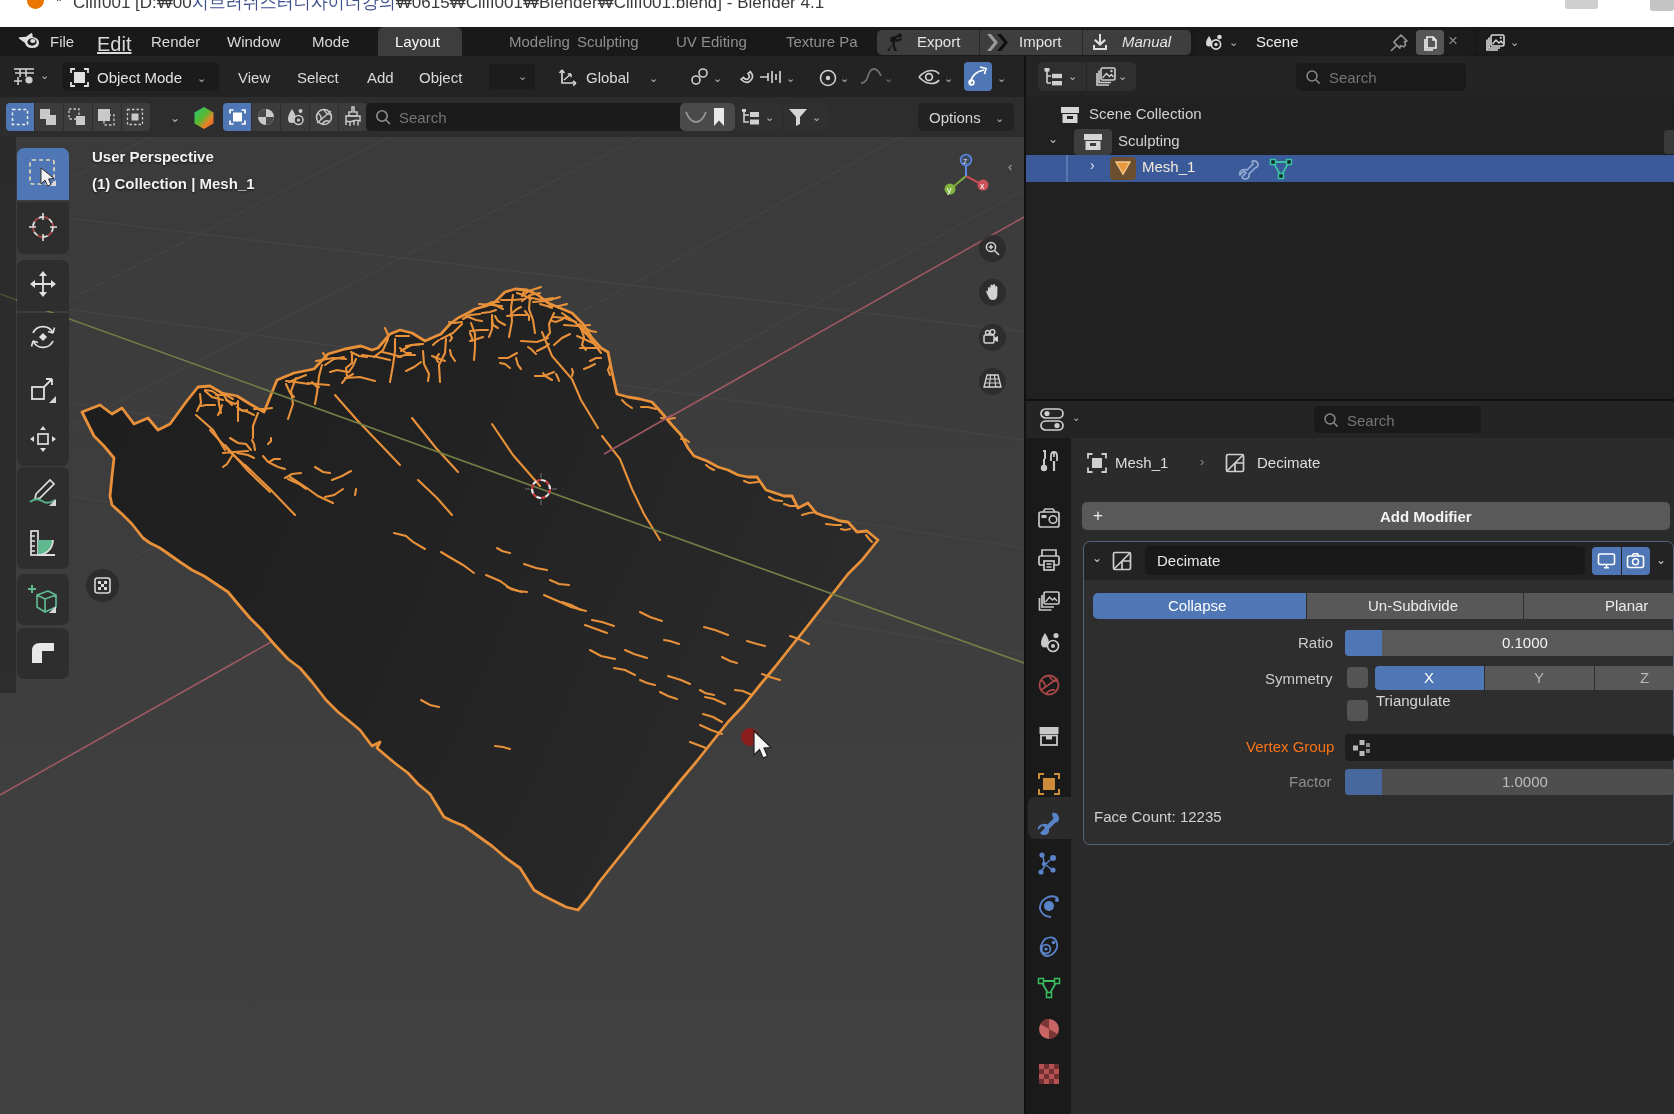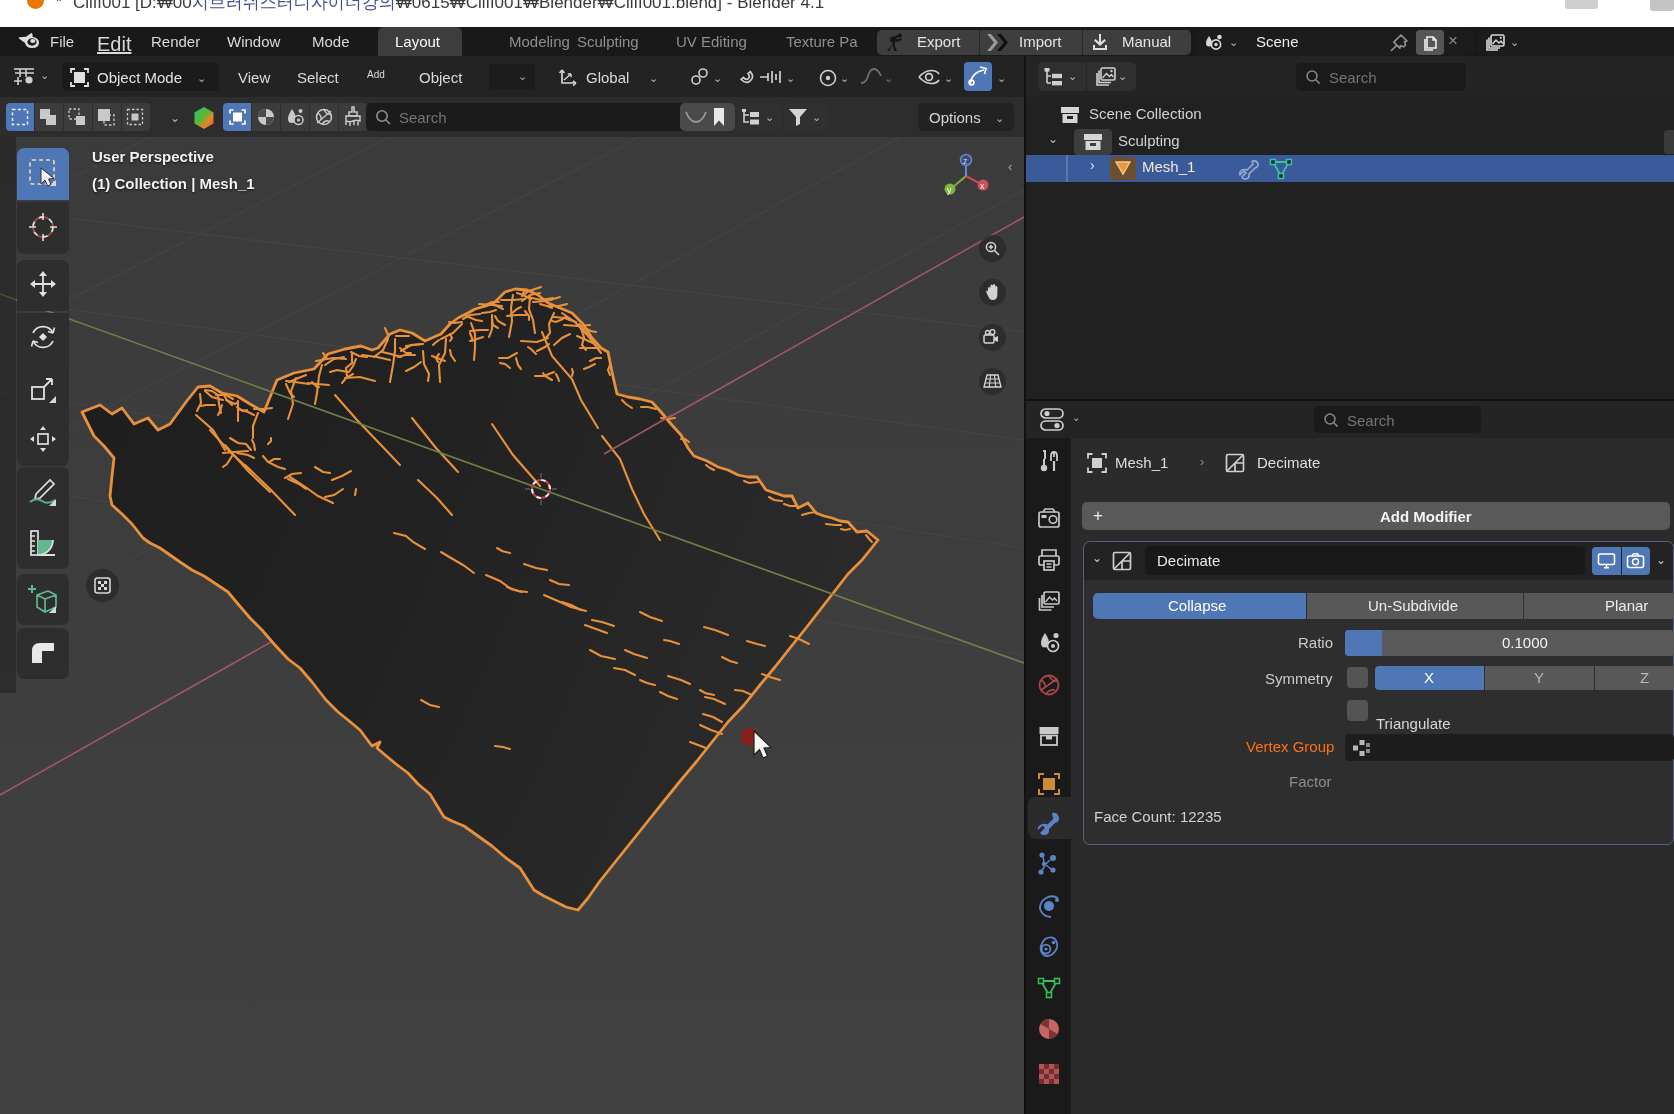--- a/index.html
+++ b/index.html
@@ -51,21 +51,21 @@
   <div class="txt" style="left:917px;top:6px;font-size:15px;color:#e4e4e4;">Export</div>
   <svg class="abs" style="left:986px;top:6px;" width="26" height="19" viewBox="0 0 26 19">
     <path d="M1,1 L8,9.5 L1,18 L5,18 L12,9.5 L5,1 Z" fill="#9a9a9a"></path>
     <path d="M11,1 L18,9.5 L11,18 L15,18 L22,9.5 L15,1 Z" fill="#101010"></path>
   </svg>
   <div class="txt" style="left:1019px;top:6px;font-size:15px;color:#e4e4e4;">Import</div>
   <svg class="abs" style="left:1089px;top:6px;" width="22" height="19" viewBox="0 0 22 19">
     <path d="M10,1 L12,1 L12,9 L15.5,6 L17,7.5 L11,13 L5,7.5 L6.5,6 L10,9 Z" fill="#dedede"></path>
     <path d="M4,15 L18,15 L18,17 L4,17 Z M4,12 L6,12 L6,15 L4,15 Z M16,12 L18,12 L18,15 L16,15 Z" fill="#dedede"></path>
   </svg>
-  <div class="txt" style="left:1122px;top:6px;font-size:15px;color:#e4e4e4;">Manual</div>
+  <div class="txt" style="left:1122px;top:6px;font-size:15px;color:#e4e4e4;font-style:italic;">Manual</div>
 
   <div class="abs" style="left:1196px;top:3px;width:278px;height:25px;background:#1c1c1c;border-radius:5px;"></div>
   <svg class="abs" style="left:1203px;top:6px;" width="24" height="19" viewBox="0 0 24 19">
     <path d="M6,3 Q9,7 9,10 Q9,13.5 6,13.5 Q3,13.5 3,10 Q3,7 6,3 Z" fill="#d8d8d8"></path>
     <circle cx="13" cy="11.5" r="4.6" fill="none" stroke="#d8d8d8" stroke-width="1.7"></circle>
     <circle cx="13" cy="11.5" r="1.7" fill="#d8d8d8"></circle>
     <circle cx="16.5" cy="4" r="2.3" fill="#d8d8d8"></circle>
   </svg>
   <div class="txt" style="left:1229px;top:9px;font-size:11px;color:#bbb;">⌄</div>
   <div class="txt" style="left:1256px;top:6px;font-size:15px;color:#ececec;">Scene</div>
@@ -106,21 +106,21 @@
   <div class="abs" style="left:62px;top:6px;width:157px;height:29px;background:#1b1b1b;border-radius:5px;"></div>
   <svg class="abs" style="left:69px;top:11px;" width="21" height="20" viewBox="0 0 21 20">
     <rect x="5" y="5" width="11" height="11" fill="#e0e0e0"></rect>
     <path d="M2,6 L2,2 L6,2 M15,2 L19,2 L19,6 M19,15 L19,19 L15,19 M6,19 L2,19 L2,15" fill="none" stroke="#e0e0e0" stroke-width="1.8"></path>
   </svg>
   <div class="txt" style="left:97px;top:13px;font-size:15px;color:#e2e2e2;">Object Mode</div>
   <div class="txt" style="left:197px;top:16px;font-size:11px;color:#bbb;">⌄</div>
 
   <div class="txt" style="left:238px;top:13px;font-size:15px;color:#dadada;">View</div>
   <div class="txt" style="left:297px;top:13px;font-size:15px;color:#dadada;">Select</div>
-  <div class="txt" style="left:367px;top:13px;font-size:10px;color:#dadada;">Add</div>
+  <div class="txt" style="left:367px;top:13px;font-size:15px;color:#dadada;">Add</div>
   <div class="txt" style="left:419px;top:13px;font-size:15px;color:#dadada;">Object</div>
 
   <div class="abs" style="left:489px;top:8px;width:46px;height:25px;background:#1c1c1c;border-radius:4px;"></div>
   <div class="txt" style="left:518px;top:14px;font-size:11px;color:#aaa;">⌄</div>
 
   <svg class="abs" style="left:558px;top:11px;" width="23" height="20" viewBox="0 0 23 20">
     <path d="M4,3 L4,16 L18,16" fill="none" stroke="#d5d5d5" stroke-width="1.7"></path>
     <path d="M4,3 L1.5,6 M4,3 L6.5,6 M18,16 L15,13.8 M18,16 L15.2,18.6" fill="none" stroke="#d5d5d5" stroke-width="1.5"></path>
     <path d="M6,13 L13,7" stroke="#d5d5d5" stroke-width="1.5"></path>
     <path d="M13,7 L13,10.2 M13,7 L9.8,7" stroke="#d5d5d5" stroke-width="1.5"></path>
@@ -819,33 +819,37 @@
   <div class="txt" style="left:239px;top:269px;font-size:15px;color:#cccccc;">Symmetry</div>
   <div class="abs" style="left:321px;top:266px;width:21px;height:21px;background:#545454;border-radius:4px;"></div>
   <div class="abs" style="left:349px;top:265px;width:109px;height:24px;background:#4f76b5;border-radius:4px 0 0 4px;"></div>
   <div class="abs" style="left:459px;top:265px;width:109px;height:24px;background:#585858;"></div>
   <div class="abs" style="left:569px;top:265px;width:79px;height:24px;background:#585858;"></div>
   <div class="txt" style="left:398px;top:268px;font-size:15px;color:#fff;">X</div>
   <div class="txt" style="left:508px;top:268px;font-size:15px;color:#b9b9b9;">Y</div>
   <div class="txt" style="left:614px;top:268px;font-size:15px;color:#b9b9b9;">Z</div>
 
   <div class="abs" style="left:321px;top:299px;width:21px;height:21px;background:#545454;border-radius:4px;"></div>
-  <div class="txt" style="left:350px;top:314px;font-size:15px;color:#d6d6d6;">Triangulate</div>
+  <div class="txt" style="left:350px;top:291px;font-size:15px;color:#d6d6d6;">Triangulate</div>
 
   <div class="txt" style="left:220px;top:337px;font-size:15px;color:#f97316;">Vertex Group</div>
   <div class="abs" style="left:319px;top:333px;width:329px;height:27px;background:#1d1d1d;border-radius:4px;"></div>
   <svg class="abs" style="left:326px;top:338px;" width="20" height="18" viewBox="0 0 20 18">
     <rect x="1" y="6.5" width="5" height="5" fill="#b8b8b8"></rect>
     <rect x="7.5" y="1" width="5" height="5" fill="#b8b8b8"></rect>
     <rect x="7.5" y="12" width="5" height="5" fill="#b8b8b8"></rect>
     <rect x="14" y="4" width="4" height="4" fill="#8a8a8a"></rect>
     <rect x="14" y="10" width="4" height="4" fill="#8a8a8a"></rect>
   </svg>
 
   <div class="txt" style="left:263px;top:372px;font-size:15px;color:#8d8d8d;">Factor</div>
+  <div class="abs" style="left:319px;top:368px;width:329px;height:26px;background:#4e4e4e;border-radius:4px;overflow:hidden;">
+    <div class="abs" style="left:0;top:0;width:37px;height:26px;background:#47689c;"></div>
+    <div class="txt" style="left:157px;top:4px;font-size:15px;color:#bdbdbd;">1.0000</div>
+  </div>
 
   <div class="txt" style="left:68px;top:407px;font-size:15px;color:#d2d2d2;">Face Count: 12235</div>
 </div>
 
 <div class="abs" style="left:1024px;top:56px;width:2px;height:1058px;background:#111;"></div>
 <div class="abs" style="left:1024px;top:399px;width:650px;height:2px;background:#111;"></div>
 
 </div>
 
 </body></html>

